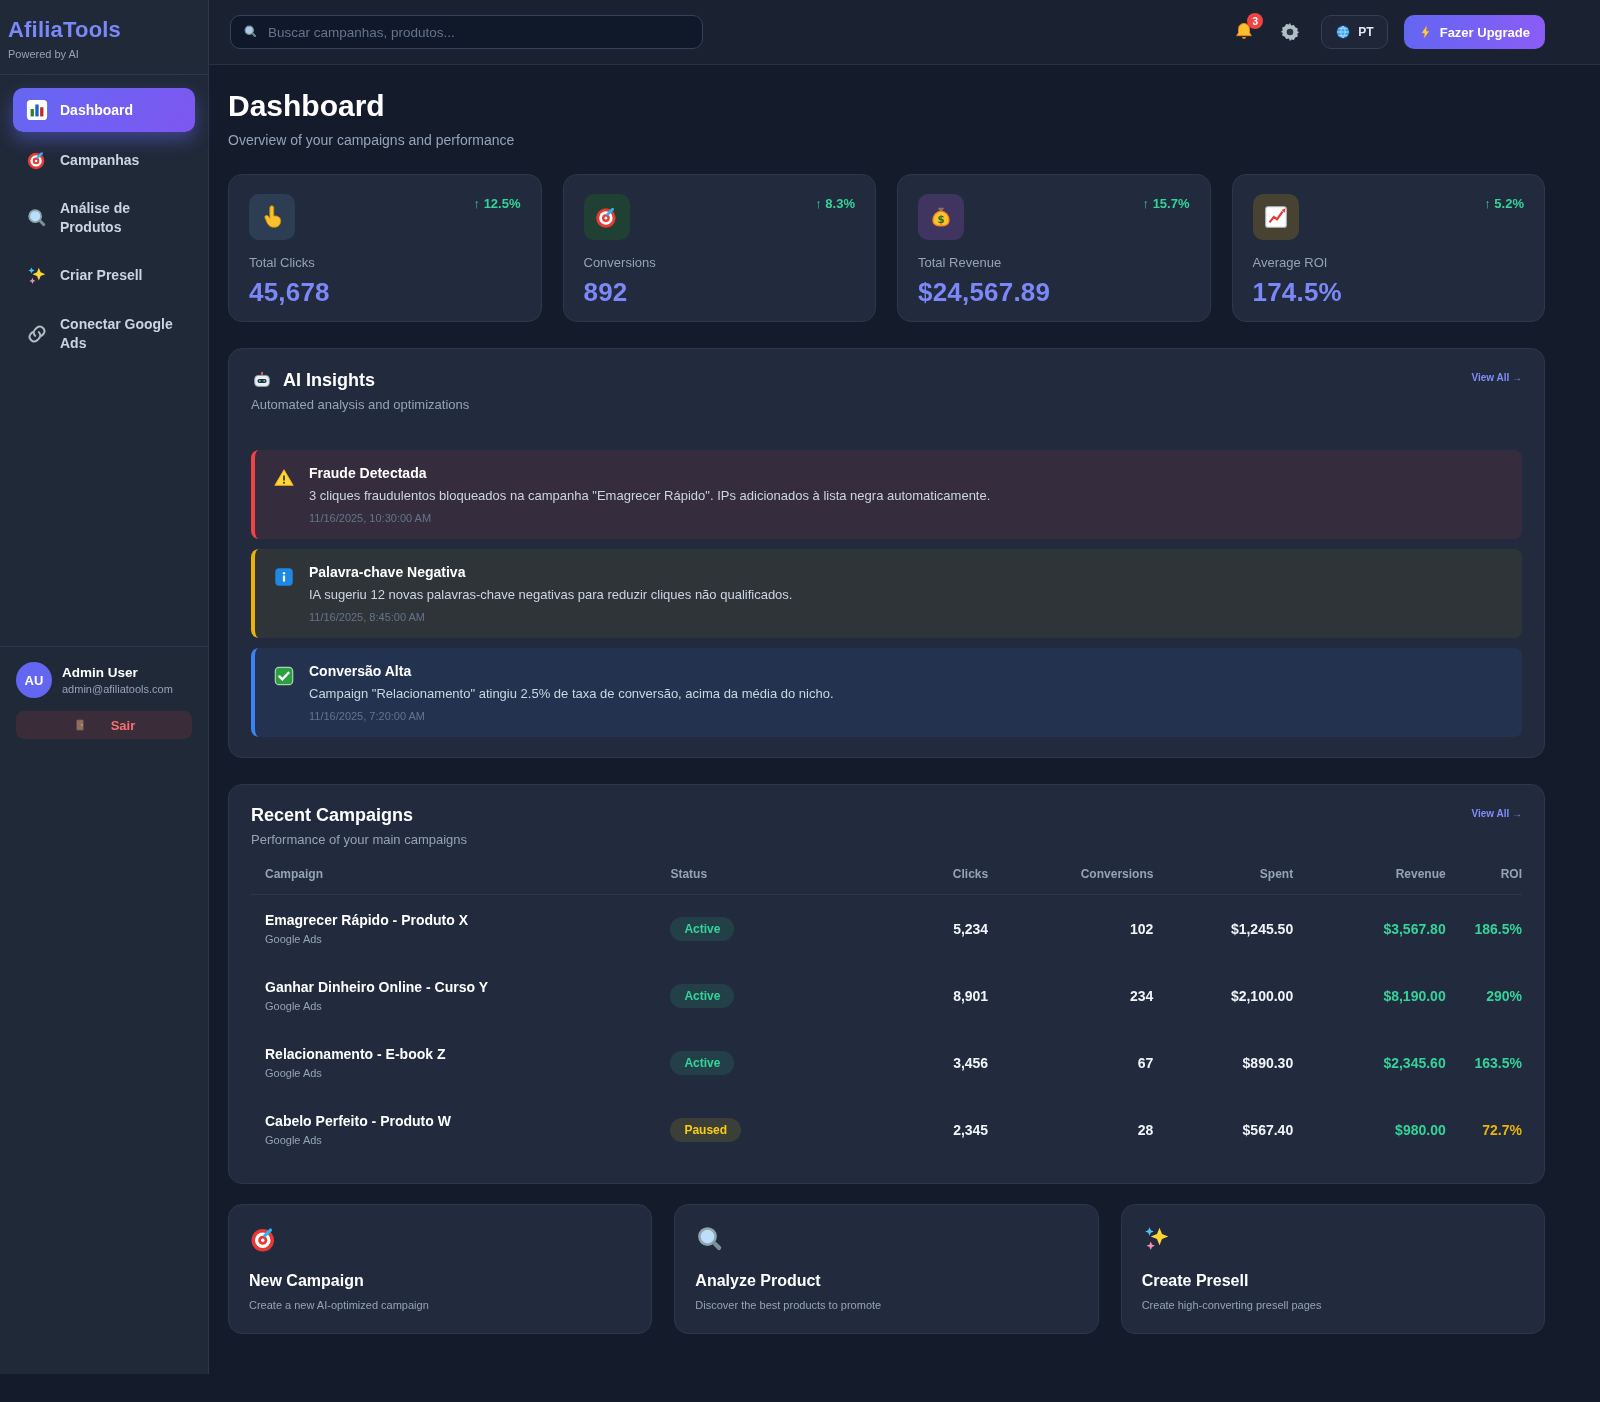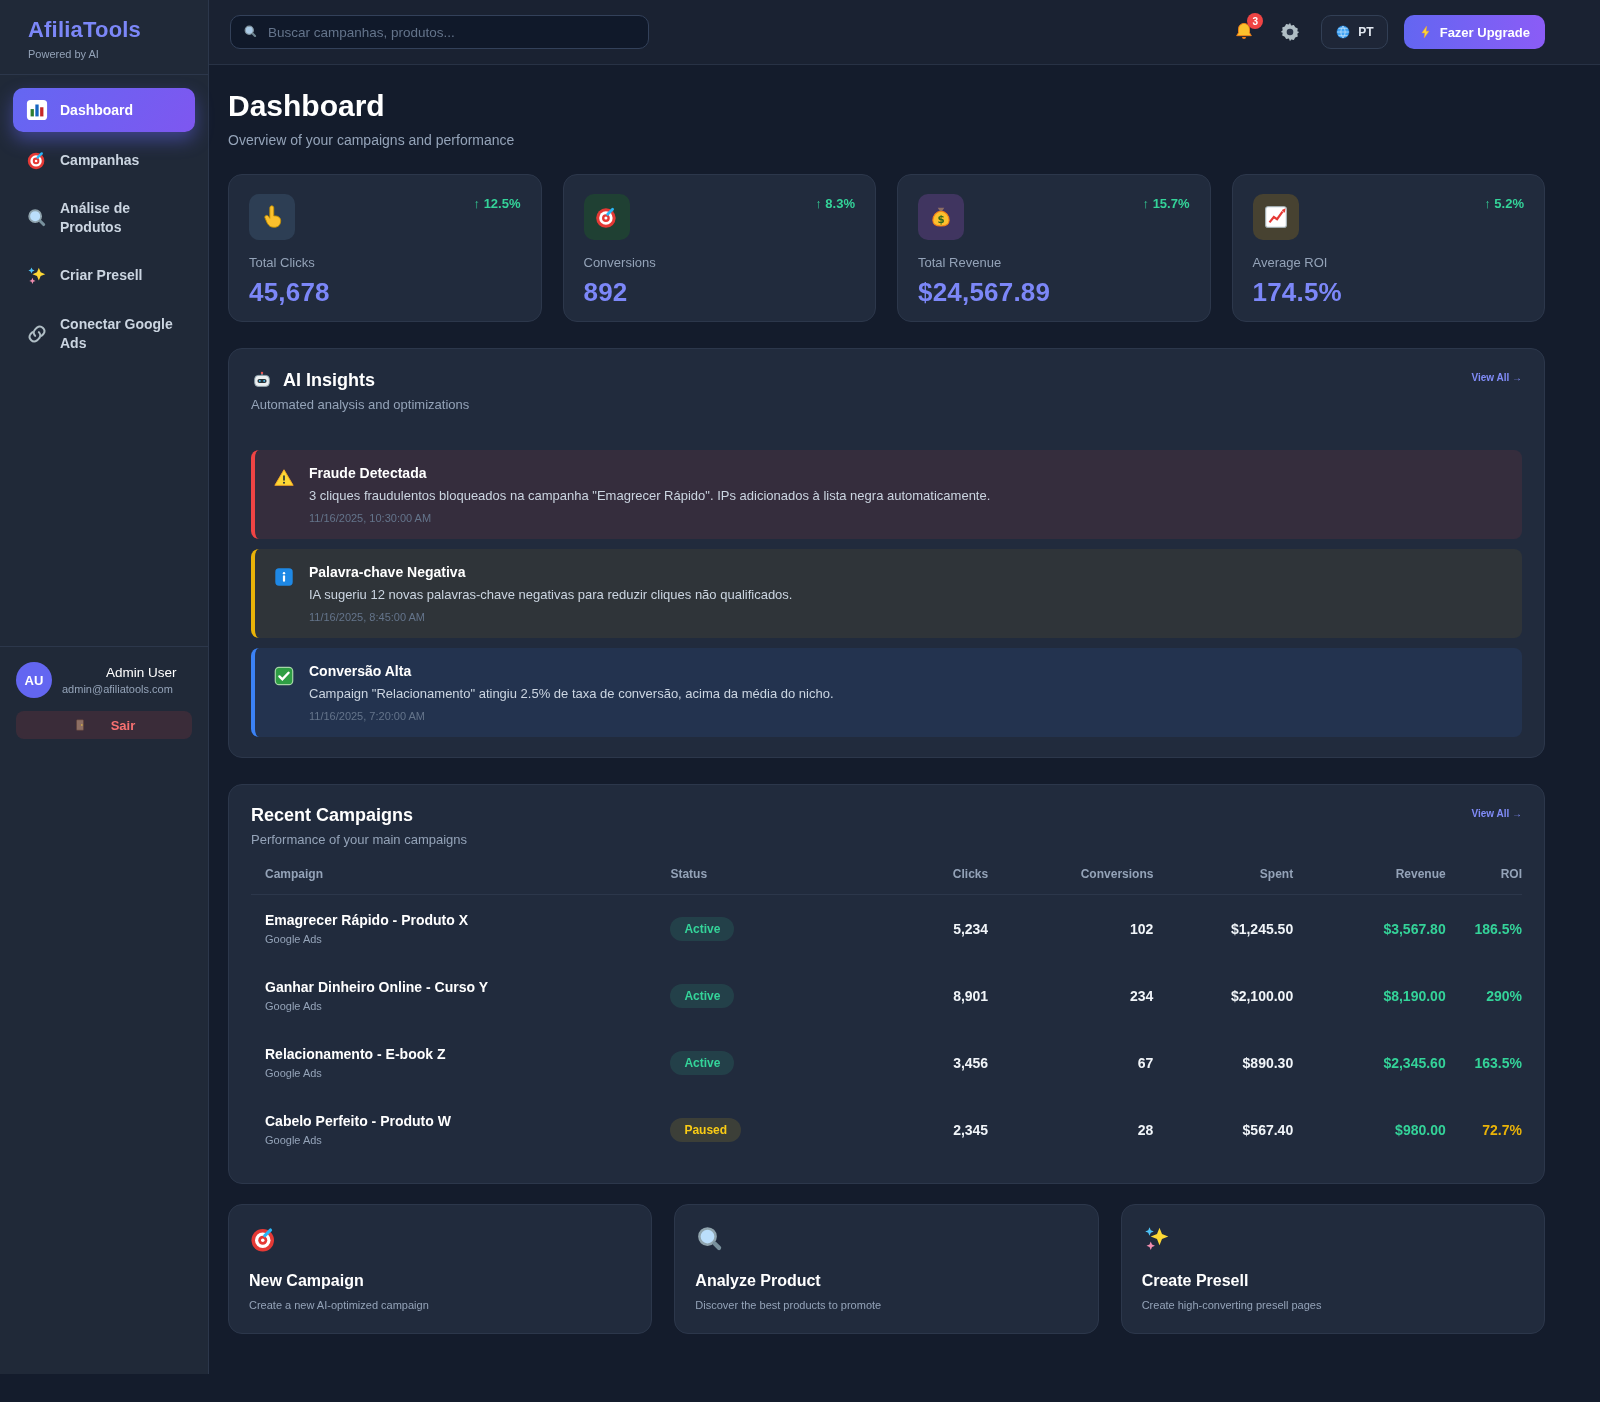--- a/index.html
+++ b/index.html
@@ -11,39 +11,39 @@
   }
   *{margin:0;padding:0;box-sizing:border-box}
   html,body{background:var(--bg);}
   body{width:1600px;min-height:1402px;font-family:"Liberation Sans","DejaVu Sans",sans-serif;color:var(--text);}
   .app{display:flex;align-items:stretch;height:1374px;}
   svg{display:block}
   .ic{display:inline-flex;align-items:center;justify-content:center;flex:0 0 auto}
 
   
   .sidebar{width:209px;background:var(--sidebar-bg);border-right:1px solid var(--border);position:relative;flex:0 0 209px;}
-  .logo-box{padding:17px 28px 14px;border-bottom:1px solid var(--border);}
+  .logo-box{padding:17px 8px 14px;border-bottom:1px solid var(--border);}
   .logo{font-size:22px;font-weight:800;color:var(--accent);letter-spacing:.2px;}
   .tagline{font-size:11px;color:var(--muted);margin-top:5px;}
   .nav{padding:13px 13px;display:flex;flex-direction:column;gap:6px;}
   .nav-item{display:flex;align-items:center;gap:12px;padding:11px 13px;border-radius:10px;cursor:pointer;color:#cbd5e1;font-size:14px;font-weight:600;line-height:1.35;}
   .nav-item .ic{width:22px;height:22px}
   .nav-item.active{background:linear-gradient(120deg,#6467f2,#7e57f0);color:#fff;box-shadow:0 8px 18px rgba(99,102,241,.45);}
   .user-section{position:absolute;top:646px;left:0;right:0;border-top:1px solid var(--border);padding:15px 16px;}
   .user-row{display:flex;align-items:center;gap:10px;}
   .avatar{width:36px;height:36px;border-radius:50%;background:#6366f1;color:#fff;display:flex;align-items:center;justify-content:center;font-size:13px;font-weight:700;}
-  .user-name{font-size:13.5px;font-weight:400;color:#fff;margin-left:44px;}
+  .user-name{font-size:13.5px;font-weight:700;color:#fff;}
   .user-email{font-size:11px;color:var(--muted);margin-top:3px;}
   .logout-btn{margin-top:13px;width:100%;height:28px;border:none;border-radius:8px;background:rgba(239,68,68,.13);color:#f87171;font-size:13px;font-weight:700;display:flex;align-items:center;justify-content:center;gap:24px;cursor:pointer;font-family:inherit;}
   .logout-btn .ic{width:14px;height:14px}
 
   
   .main{flex:1;display:flex;flex-direction:column;background:var(--bg);min-width:0;}
   .topbar{height:65px;background:var(--topbar-bg);border-bottom:1px solid #283245;display:flex;align-items:center;padding:0 55px 0 21px;flex:0 0 65px;}
-  .search-wrap{position:relative;width:419px;}
+  .search-wrap{position:relative;width:473px;}
   .search-wrap .ic{position:absolute;left:13px;top:9px;width:15px;height:15px;opacity:.9}
   .search-input{width:100%;height:34px;border-radius:10px;background:#10192a;border:1px solid #33415a;color:#cbd5e1;font-size:13.5px;padding:0 14px 0 37px;outline:none;font-family:inherit;}
   .search-input::placeholder{color:var(--muted2);}
   .topbar-right{margin-left:auto;display:flex;align-items:center;gap:16px;}
   .icon-btn{position:relative;background:none;border:none;cursor:pointer;width:30px;height:30px;display:flex;align-items:center;justify-content:center;}
   .icon-btn .ic{width:22px;height:22px}
   .notif-badge{position:absolute;top:-4px;right:-4px;min-width:16px;height:16px;border-radius:8px;background:var(--badge-red);color:#fff;font-size:10px;font-weight:700;display:flex;align-items:center;justify-content:center;padding:0 3px;}
   .lang-btn{height:34px;display:flex;align-items:center;gap:7px;padding:0 13px;border-radius:10px;border:1px solid #323f55;background:#1e2637;color:#e2e8f0;font-size:12px;font-weight:700;cursor:pointer;font-family:inherit;}
   .lang-btn .ic{width:16px;height:16px}
   .upgrade-btn{height:34px;display:flex;align-items:center;gap:7px;padding:0 15px;border:none;border-radius:10px;background:linear-gradient(90deg,var(--upgrade-start),var(--upgrade-end));color:#fff;font-size:13px;font-weight:700;cursor:pointer;font-family:inherit;}

